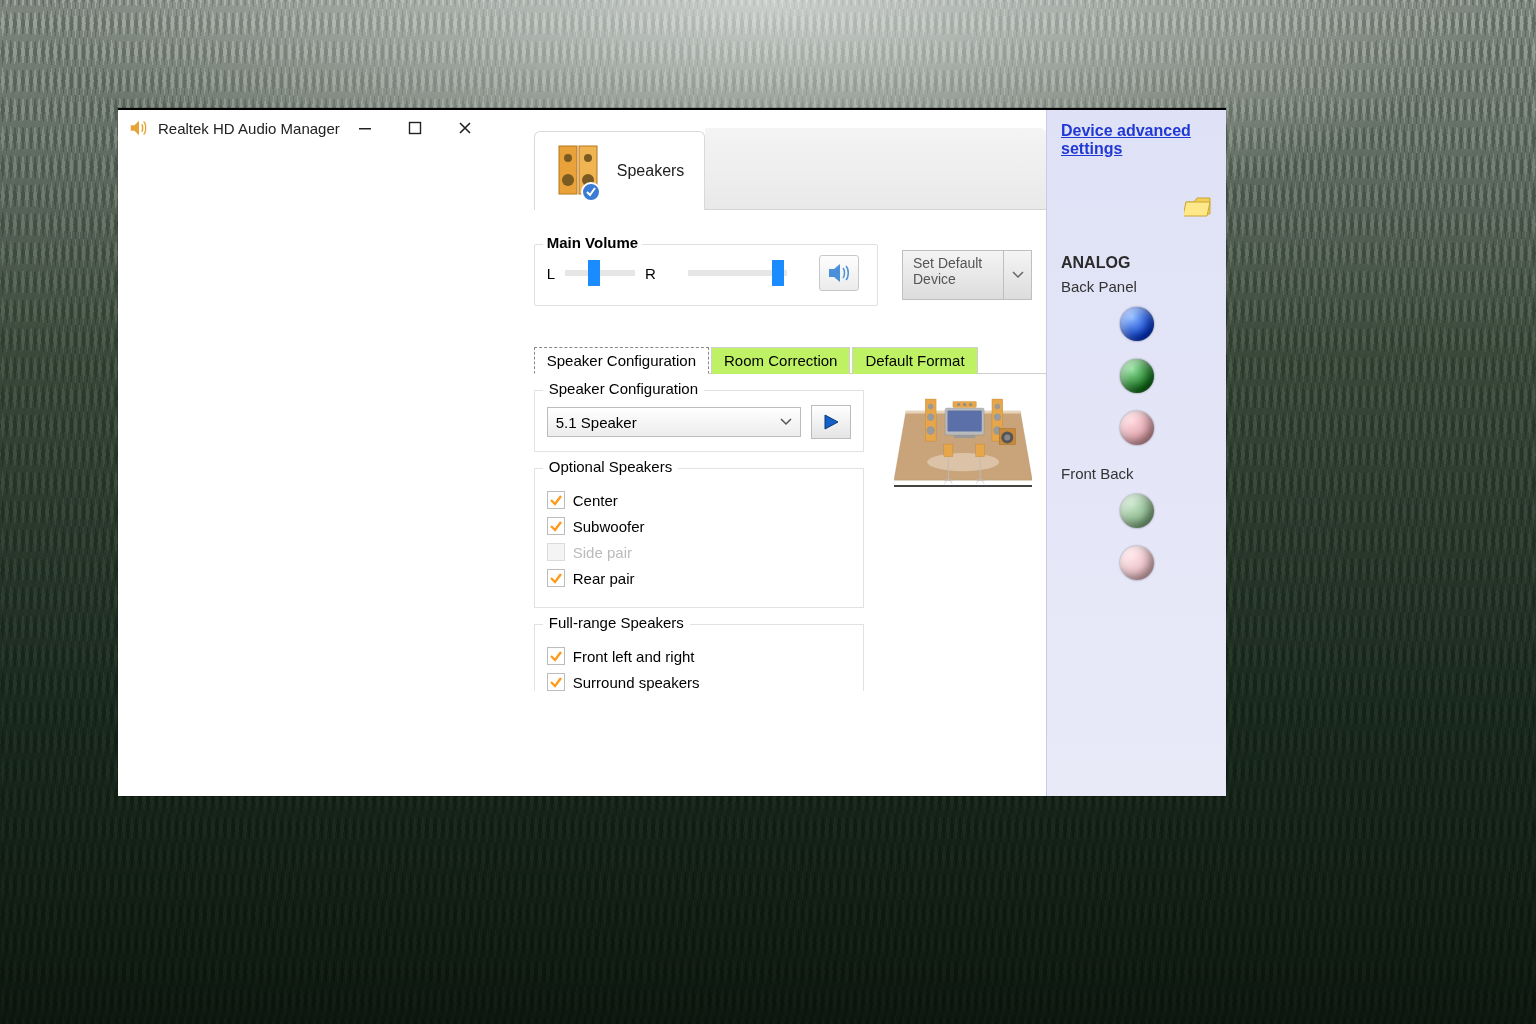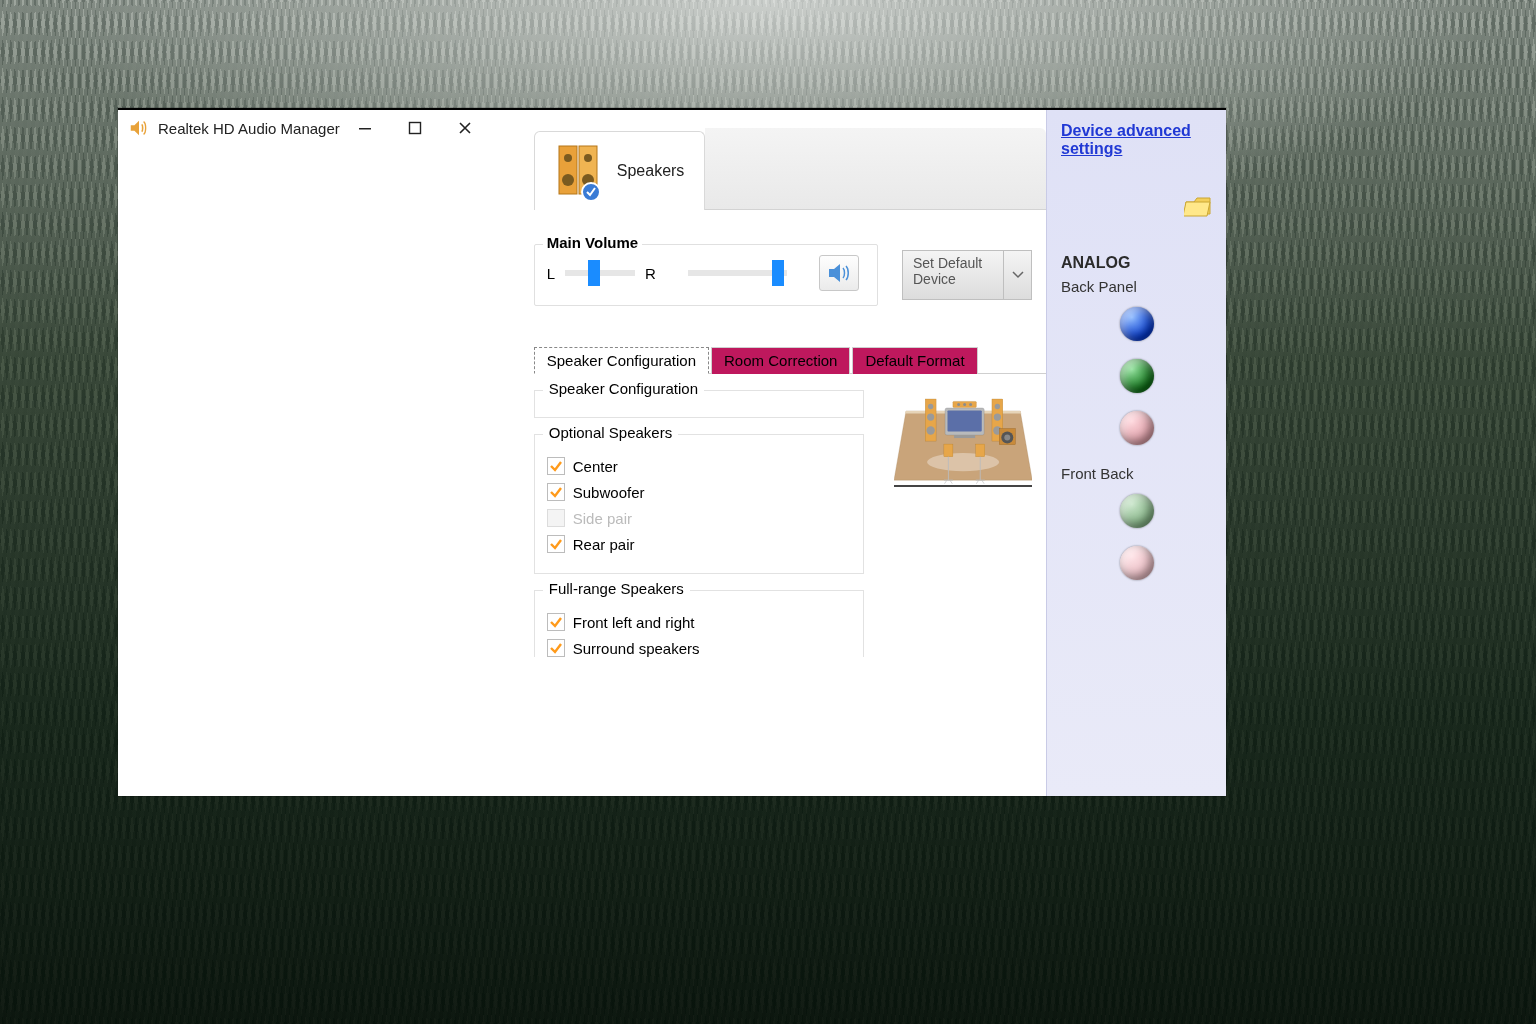--- a/index.html
+++ b/index.html
@@ -71,21 +71,21 @@
 }
 .default-device {
   display: flex; align-items: stretch; border: 1px solid #bfbfbf; height: 50px;
   background: linear-gradient(180deg,#f4f4f4,#dcdcdc);
 }
 .default-device .lbl { padding: 4px 10px; font-size: 14px; line-height: 1.15; color: #555; width: 100px; }
 .default-device .dd { width: 28px; border-left: 1px solid #bfbfbf; display: flex; align-items: center; justify-content: center; }
 .sub-tabs { margin-top: 40px; display: flex; border-bottom: 1px solid #cfcfcf; }
 .sub-tab {
   padding: 4px 12px; font-size: 15px; border: 1px solid #cfcfcf; border-bottom: none;
-  margin-right: 2px; background: #be185d; position: relative; top: 1px;
+  margin-right: 2px; background: #bef264; position: relative; top: 1px;
 }
 .sub-tab.active { background: #fff; border: 1px dashed #888; border-bottom: 1px solid #fff; }
 .config-area { display: flex; gap: 30px; margin-top: 16px; padding-right: 14px; }
 .config-left { width: 330px; }
 .fieldset {
   border: 1px solid #e2e2e2; padding: 14px 12px 12px; margin-bottom: 16px; position: relative;
 }
 .fieldset .legend { position: absolute; top: -11px; left: 8px; background: #fff; padding: 0 6px; font-size: 15px; }
 .select-row { display: flex; gap: 10px; align-items: center; }
 .combo {
@@ -207,20 +207,33 @@
       <div class="sub-tabs">
         <div class="sub-tab active">Speaker Configuration</div>
         <div class="sub-tab">Room Correction</div>
         <div class="sub-tab">Default Format</div>
       </div>
 
       <div class="config-area">
         <div class="config-left">
           <div class="fieldset">
             <span class="legend">Speaker Configuration</span>
+            <div class="select-row">
+              <div class="combo">
+                <span>5.1 Speaker</span>
+                <svg width="12" height="8" viewBox="0 0 12 8">
+                    <path d="M1 1 L6 6 L11 1" fill="none" stroke="#555" stroke-width="1.5"></path>
+                  </svg>
+              </div>
+              <div class="play-btn">
+                <svg width="18" height="18" viewBox="0 0 18 18">
+                    <path d="M3 2 L16 9 L3 16 Z" fill="#1560c8" stroke="#0a3a7a"></path>
+                  </svg>
+              </div>
+            </div>
           </div>
 
           <div class="fieldset">
             <span class="legend">Optional Speakers</span>
             <div class="chk-row">
               <span class="chk">
                   <svg viewBox="0 0 14 14">
                     <path d="M2 7 L6 11 L12 3" stroke="#ff9a1a" stroke-width="2.4" fill="none"></path>
                   </svg>
                 </span>

